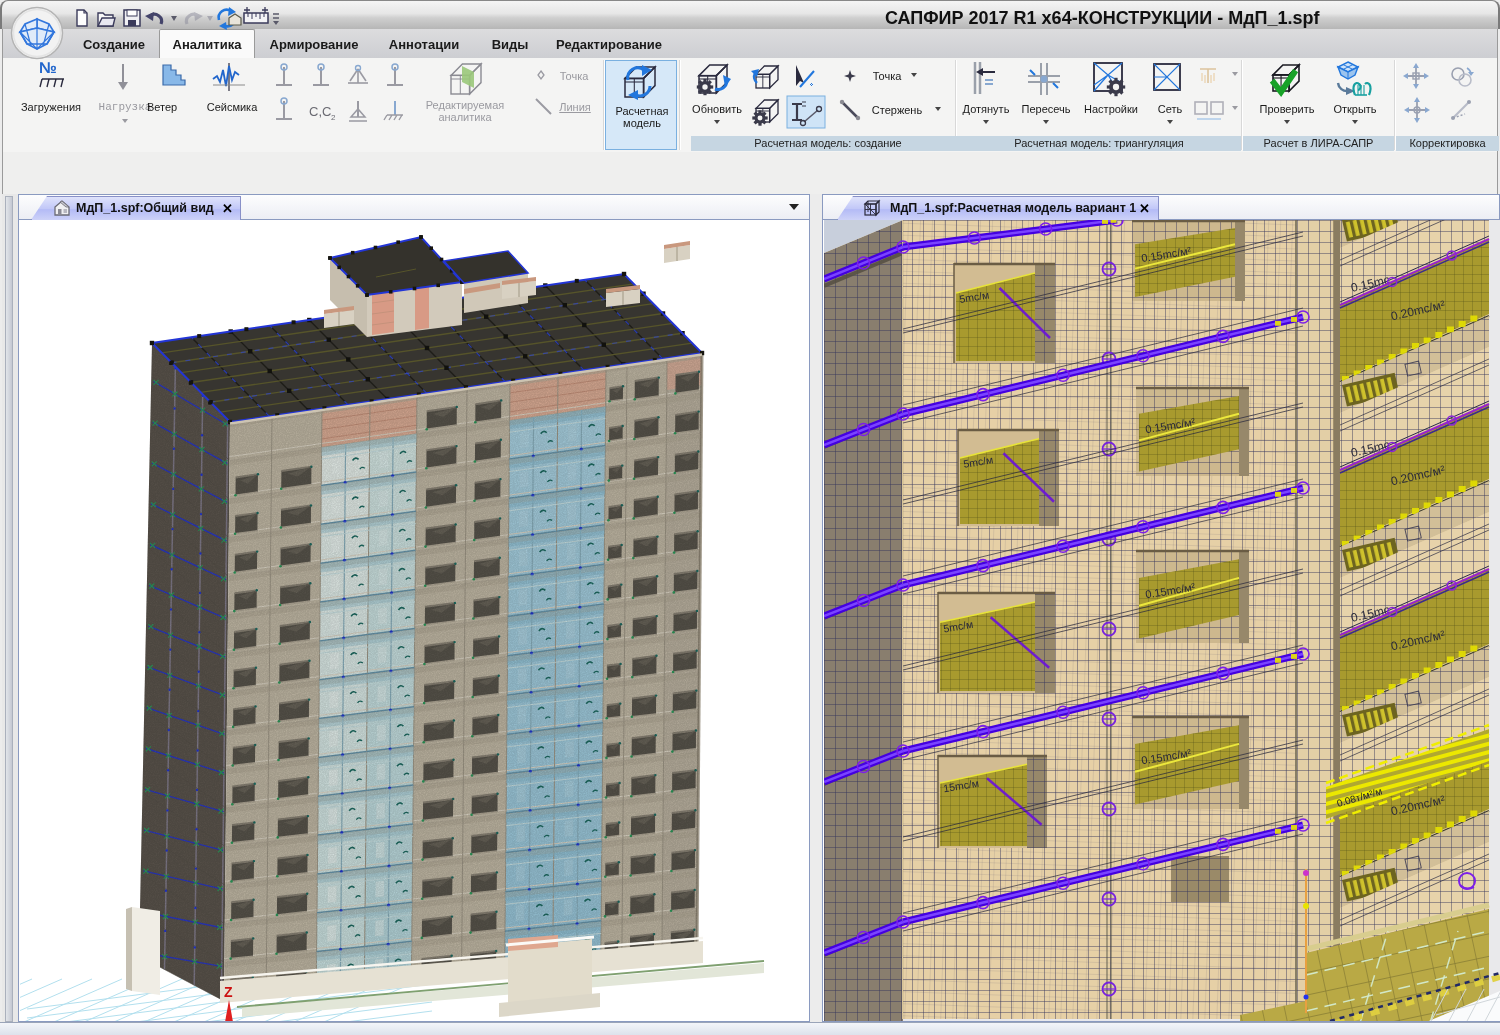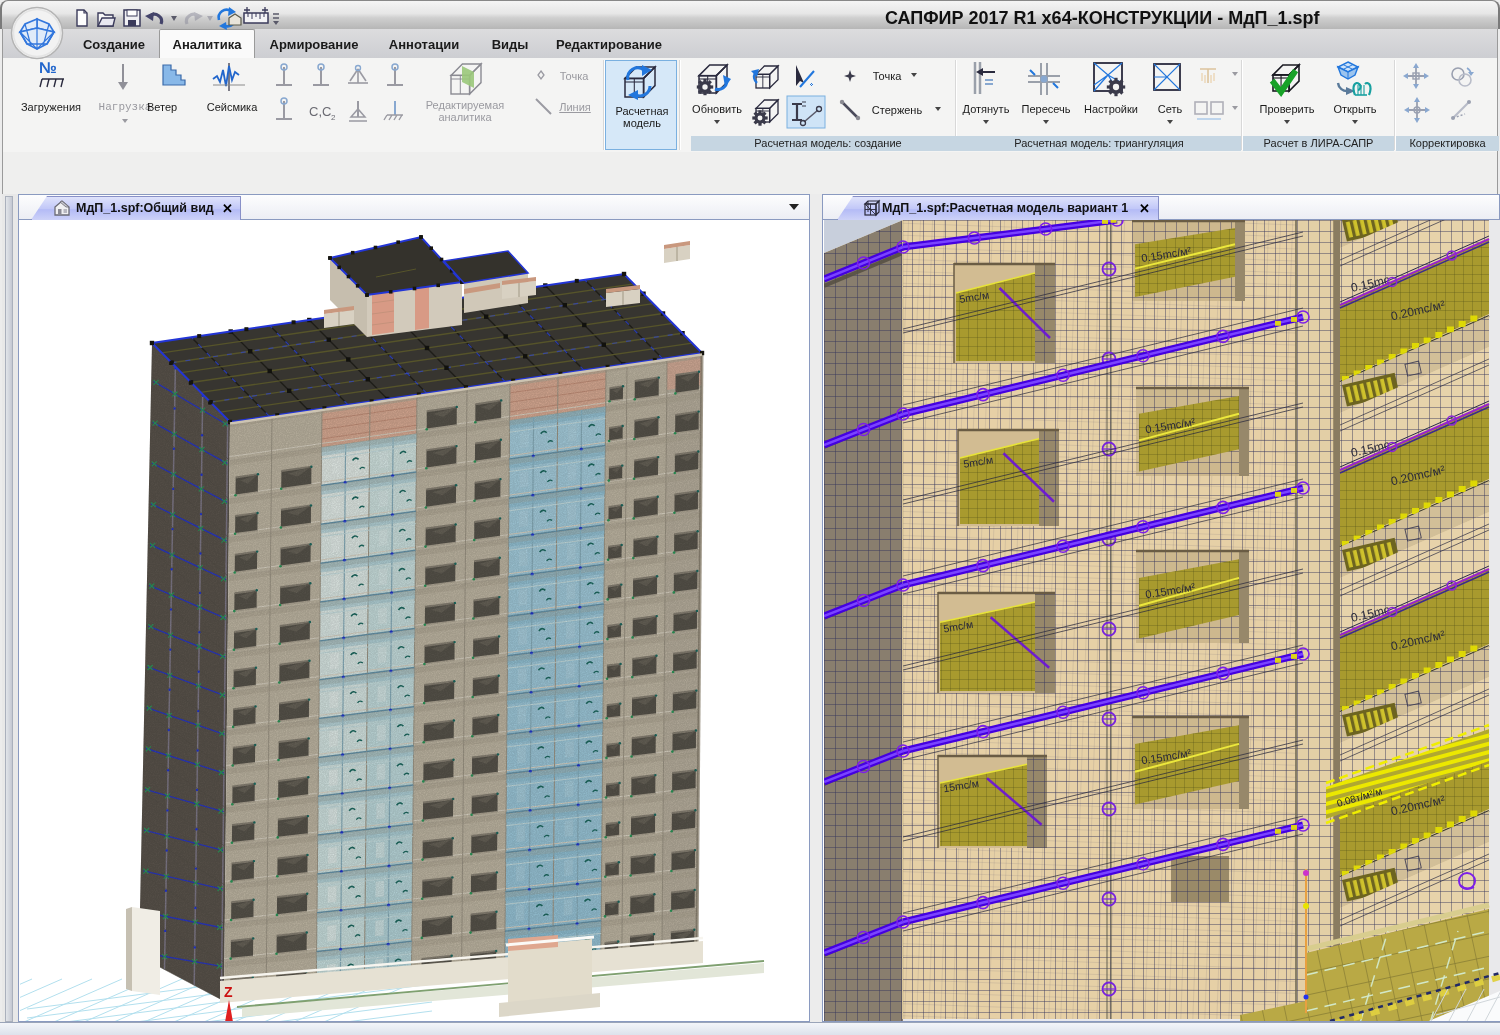--- a/index.html
+++ b/index.html
@@ -1772,21 +1772,21 @@
 
   <div class="mdiwin" style="left:822px;top:194px;width:678px;height:828px;">
     <div class="mdihdr"></div>
     <div class="mtab" style="left:14px;width:320px;clip-path:polygon(16px 0,100% 0,100% 100%,0 100%);">
       <svg style="position:absolute;left:24px;top:2px;" width="20" height="19">
           <rect x="3" y="5" width="11" height="11" fill="none" stroke="#2a2a3a" stroke-width="1.2"></rect>
           <polygon points="3,5 6,2 17,2 14,5" fill="none" stroke="#2a2a3a" stroke-width="1.2"></polygon>
           <polygon points="14,5 17,2 17,13 14,16" fill="none" stroke="#2a2a3a" stroke-width="1.2"></polygon>
           <path d="M 3 10.5 h 11 M 8.5 5 v 11 M 6 2 v 11 M 3 5 l 11 11" stroke="#2a2a3a" stroke-width="0.9"></path>
         </svg>
-      <span class="mtabtxt" style="position:absolute;left:44px;">МдП_1.spf:Расчетная модель вариант 1</span>
+      <span class="mtabtxt" style="position:absolute;left:52px;">МдП_1.spf:Расчетная модель вариант 1</span>
       <span style="position:absolute;right:8px;top:0;font-size:13px;font-weight:bold;line-height:23px;">✕</span>
     </div>
     <div style="position:absolute;left:1px;top:25px;width:676px;height:801px;background:#e8e8ec;overflow:hidden;">
       <svg width="676" height="801" viewBox="0 0 676 801">
           <defs>
 <pattern id="mq" width="11" height="11" patternUnits="userSpaceOnUse">
   <path d="M 11 0 L 0 0 0 11" fill="none" stroke="#32325a" stroke-width="1" opacity="0.9"></path>
 </pattern>
 <pattern id="mq2" width="12" height="12" patternUnits="userSpaceOnUse" patternTransform="rotate(2)">
   <path d="M 12 0 L 0 0 0 12" fill="none" stroke="#32325a" stroke-width="0.7" opacity="0.3"></path>

